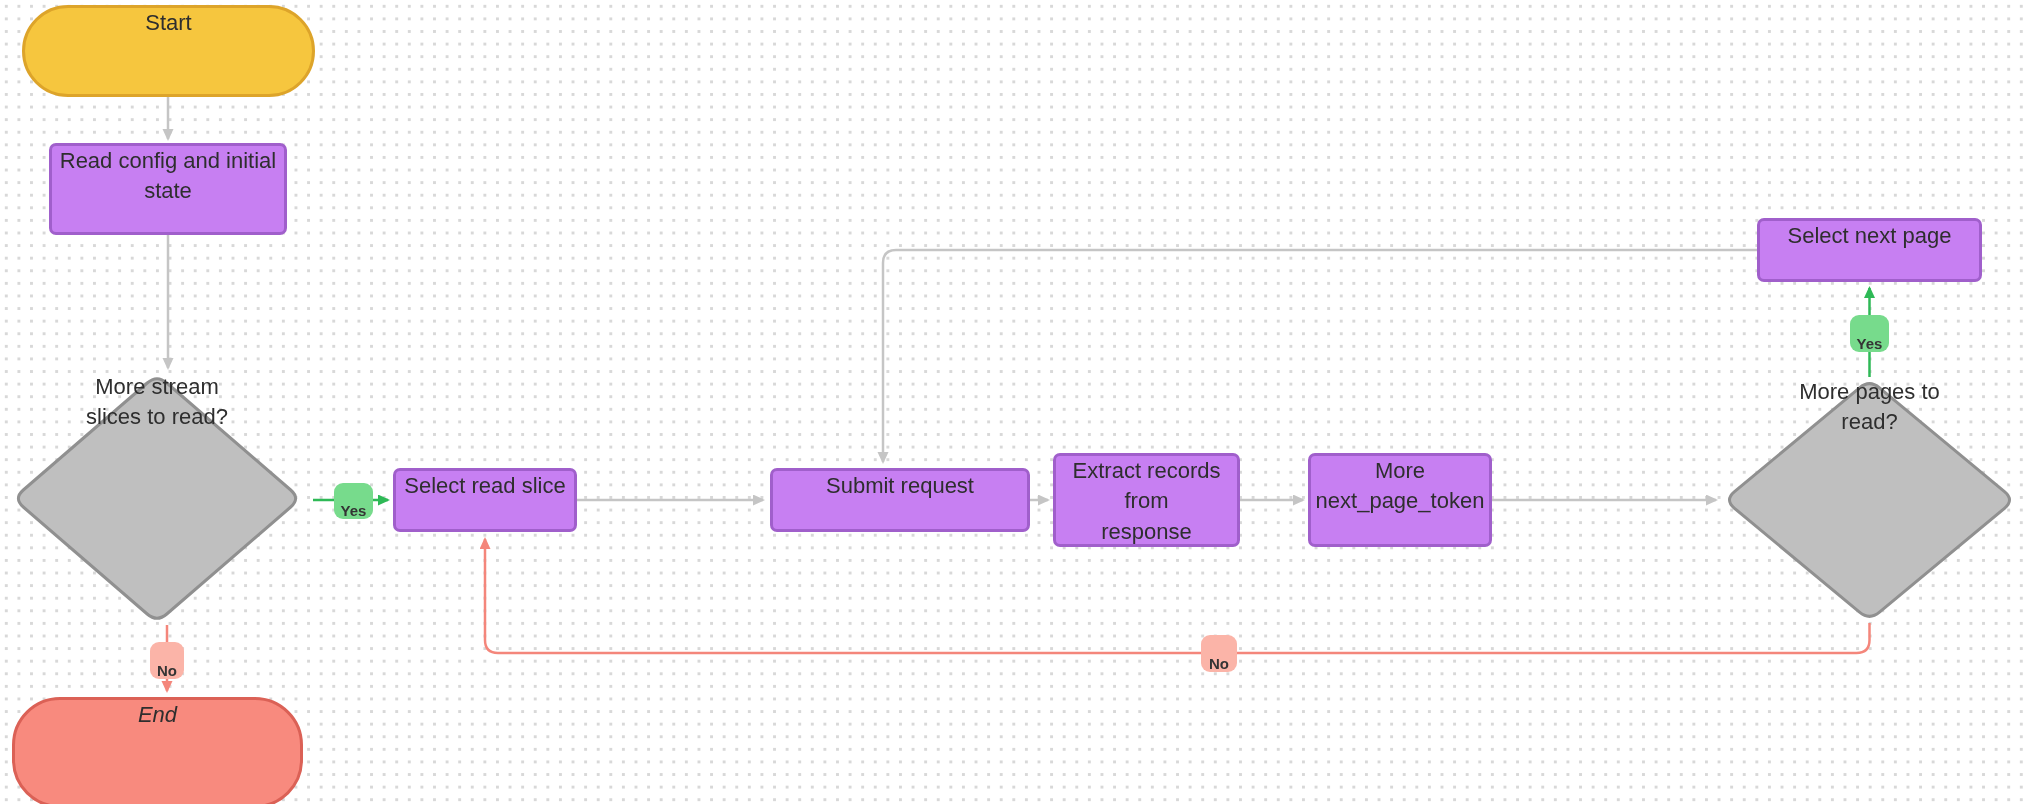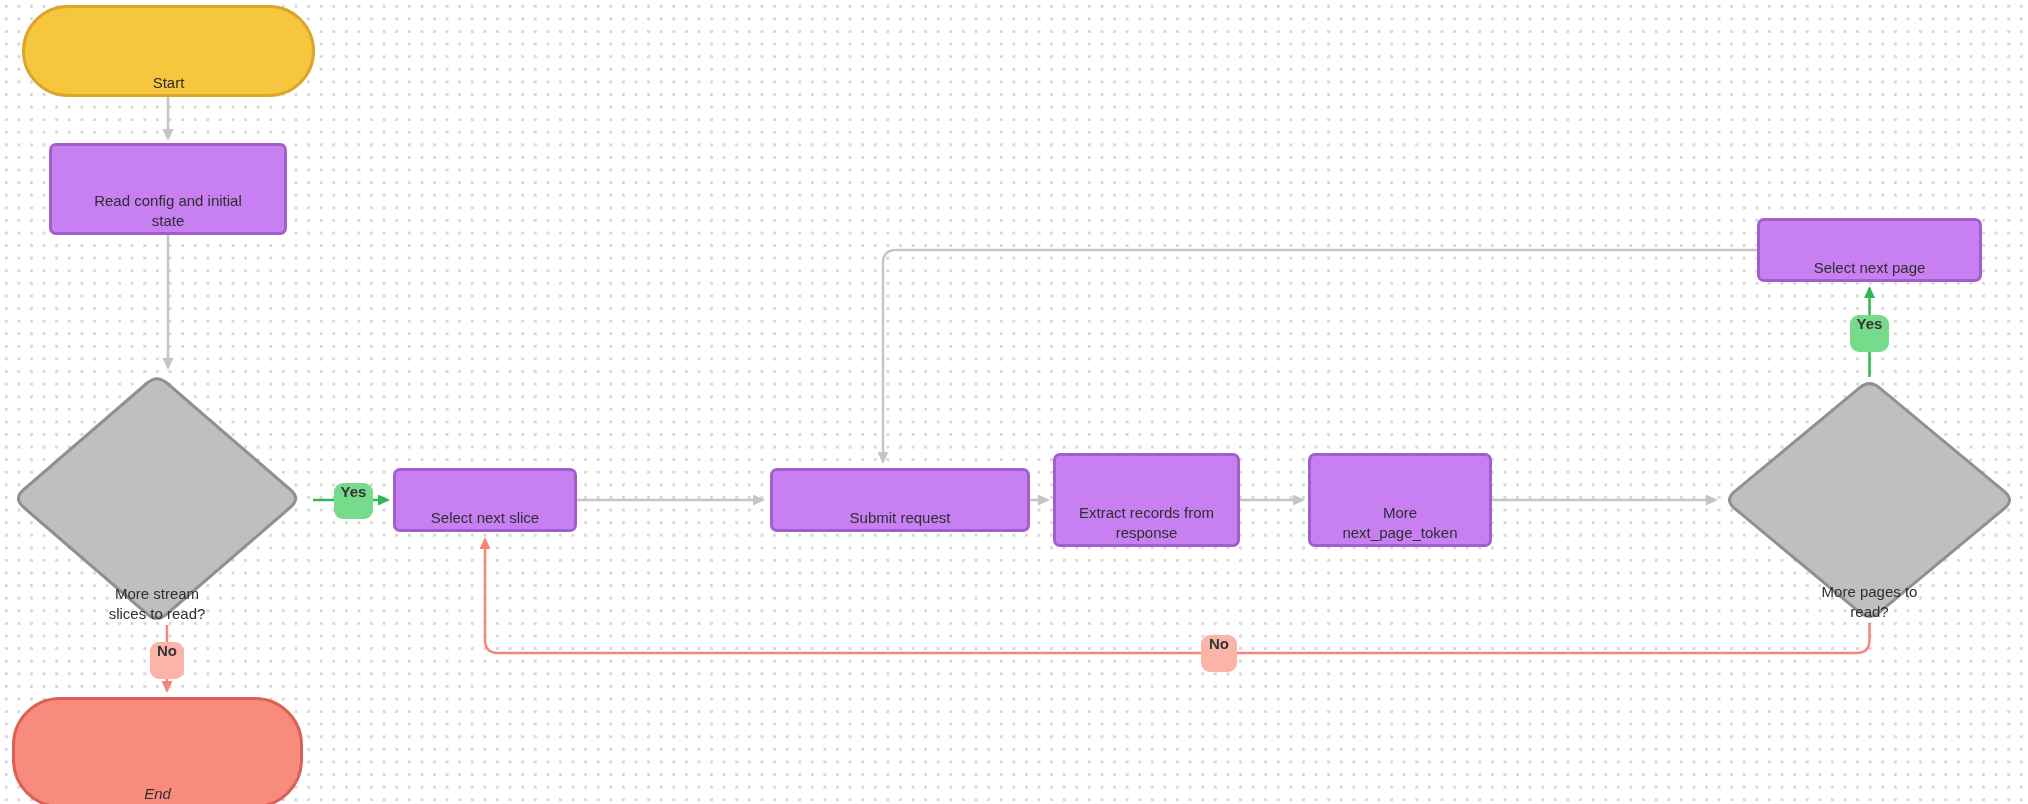--- a/index.html
+++ b/index.html
@@ -25,46 +25,46 @@
   .edge.green  { stroke: var(--green-line); }
   .edge.salmon { stroke: var(--salmon-line); }
   .ah-gray   { fill: var(--gray-line); }
   .ah-green  { fill: var(--green-line); }
   .ah-salmon { fill: var(--salmon-line); }
 
   .node {
     position: absolute;
     z-index: 2;
     display: flex;
-    align-items: flex-end;
+    align-items: flex-start;
     justify-content: center;
     box-sizing: border-box;
     text-align: center;
-    font-size: 15px;
+    font-size: 22px;
     line-height: 1.38;
     color: var(--text, #2e2e2e);
   }
   .label { white-space: pre-line; }
 
   .pill   { border-radius: 48px; border: 3px solid; }
   .proc   { border-radius: 7px;  border: 3px solid; }
   .yellow { background: var(--yellow-fill); border-color: var(--yellow-border); }
   .purple { background: var(--purple-fill); border-color: var(--purple-border); }
   .salmon-node { background: var(--salmon-fill); border-color: var(--salmon-border); }
 
   .diamond { border: none; background: transparent; }
   .diamond > svg { position: absolute; left: 0; top: 0; }
   .diamond .label { position: relative; z-index: 1; }
   .diamond-shape { fill: var(--gray-fill); stroke: var(--gray-border); stroke-width: 3px; }
 
   .badge {
     position: absolute;
     z-index: 3;
     display: flex;
-    align-items: flex-start;
+    align-items: flex-end;
     justify-content: center;
     box-sizing: border-box;
     border-radius: 9px;
     font-size: 15px;
     font-weight: 600;
     color: #343434;
   }
   .badge.green-badge  { background: var(--green-badge); }
   .badge.salmon-badge { background: var(--salmon-badge); }
 </style>
@@ -110,21 +110,21 @@
 
   <div class="node diamond" style="left:11px; top:372px; width:292px; height:253px;">
     <svg width="292" height="253" viewBox="0 0 292 253">
       <path class="diamond-shape" d="M155.8 11 L279.7 118 Q289.5 126.5 279.7 135 L155.8 242 Q146 250.5 136.2 242 L12.3 135 Q2.5 126.5 12.3 118 L136.2 11 Q146 2.5 155.8 11 Z"></path>
     </svg>
     <span class="label">More stream
 slices to read?</span>
   </div>
 
   <div class="node proc purple" style="left:393px; top:468px; width:184px; height:64px;">
-    <span class="label">Select next slice</span>
+    <span class="label">Select read slice</span>
   </div>
 
   <div class="node proc purple" style="left:770px; top:468px; width:260px; height:64px;">
     <span class="label">Submit request</span>
   </div>
 
   <div class="node proc purple" style="left:1053px; top:453px; width:187px; height:94px;">
     <span class="label">Extract records from
 response</span>
   </div>

